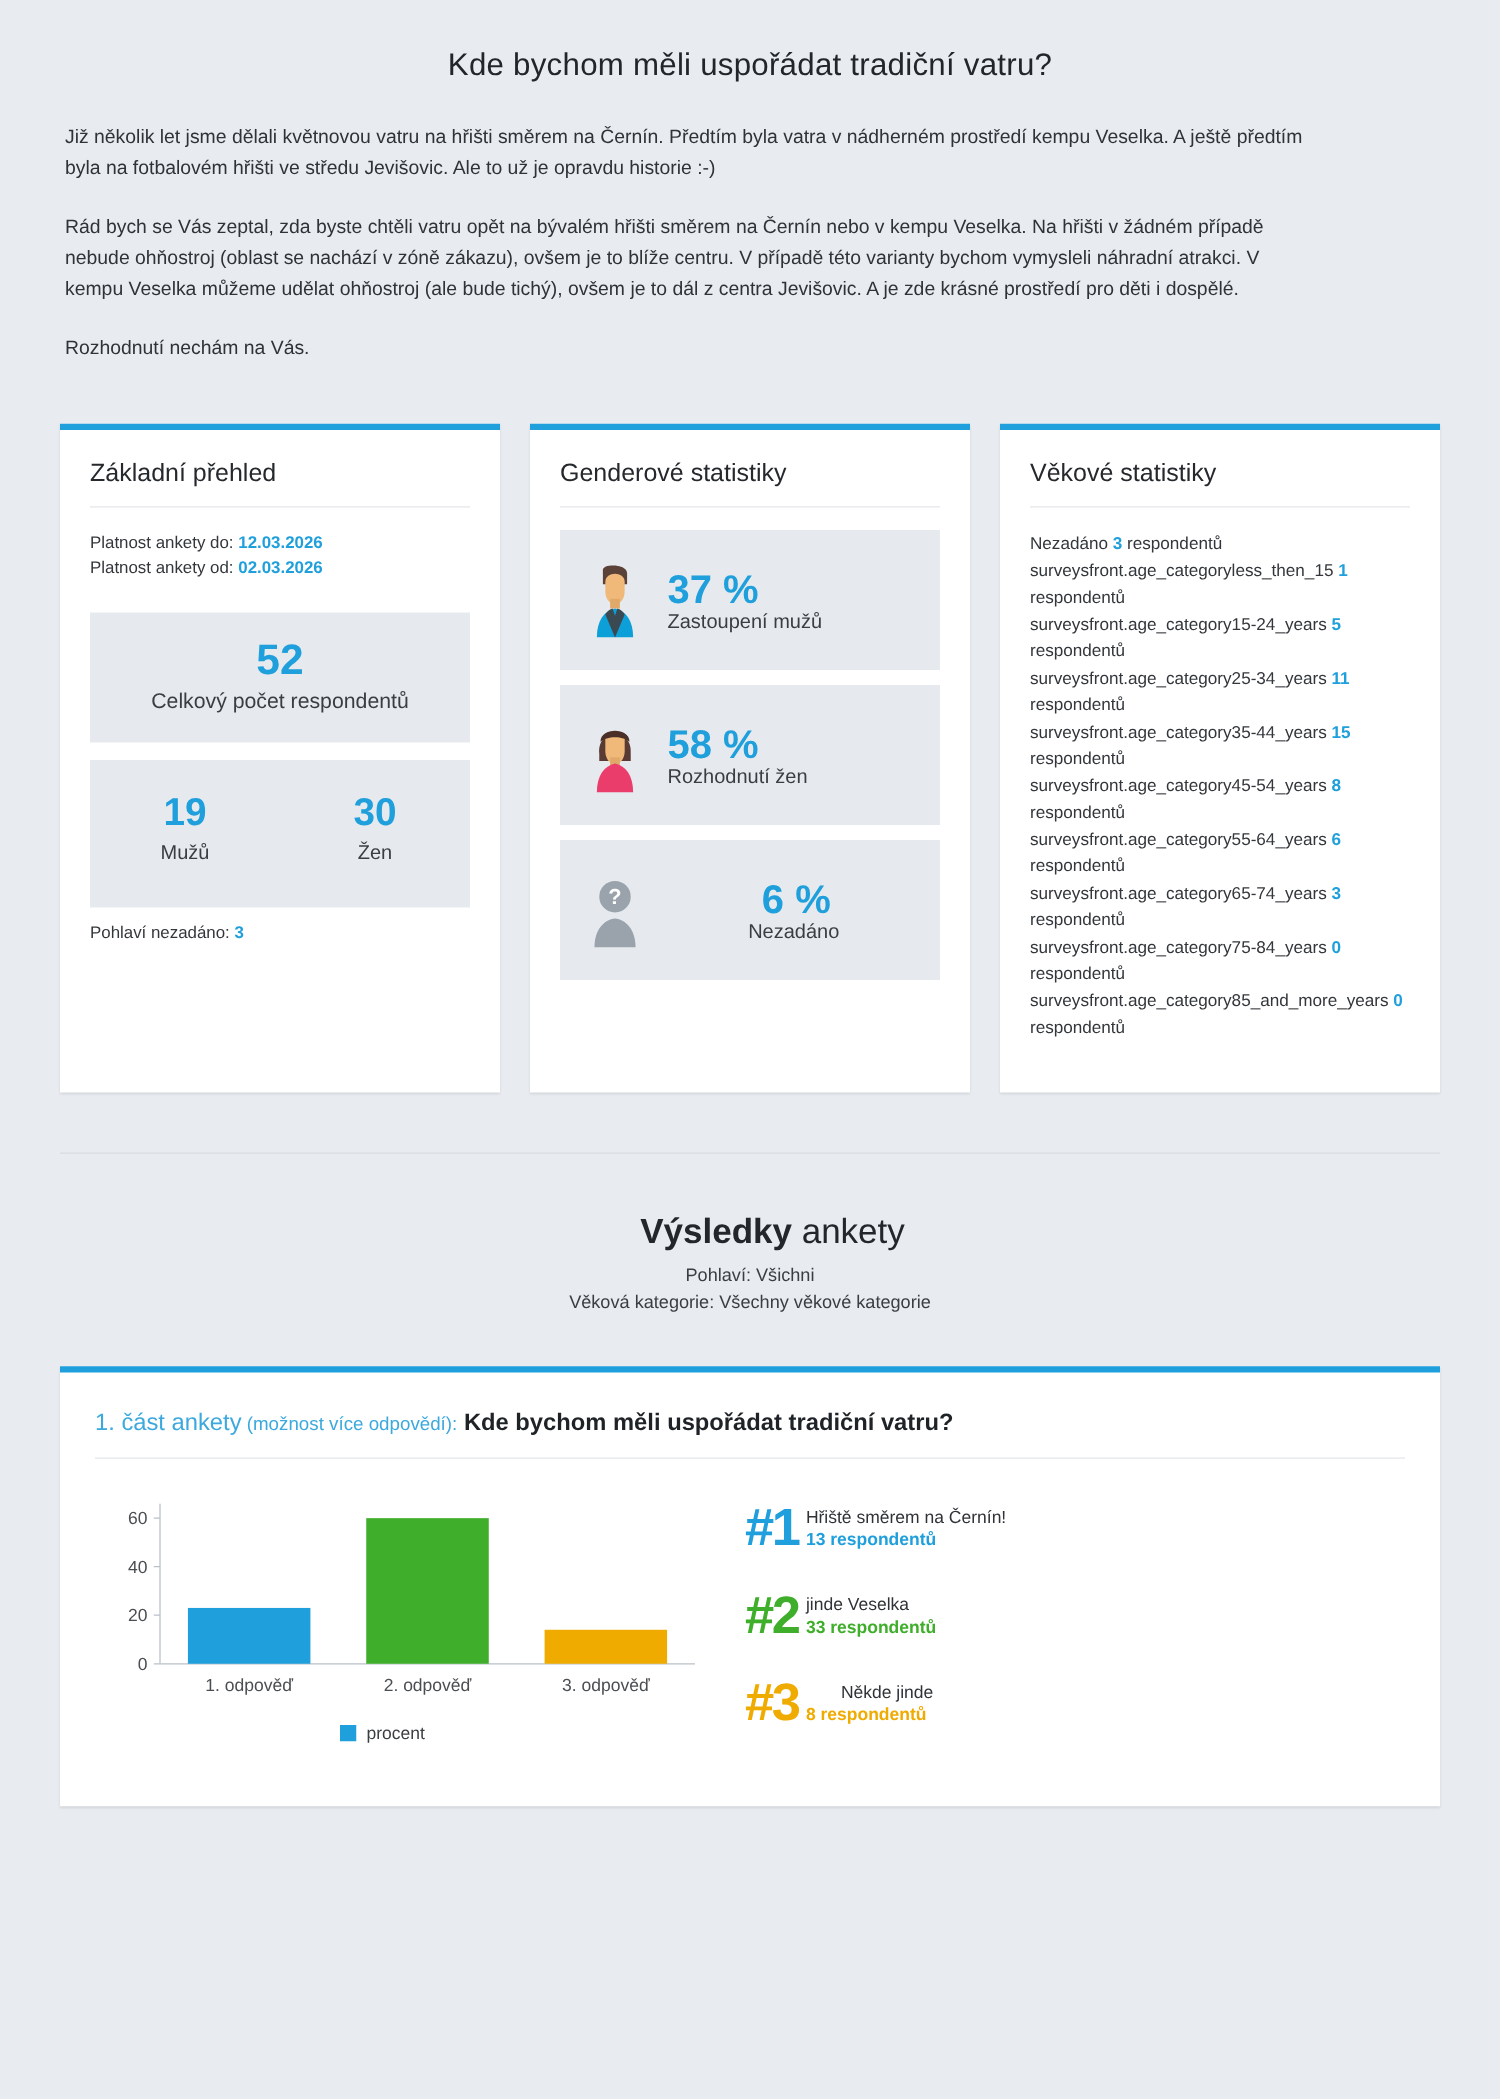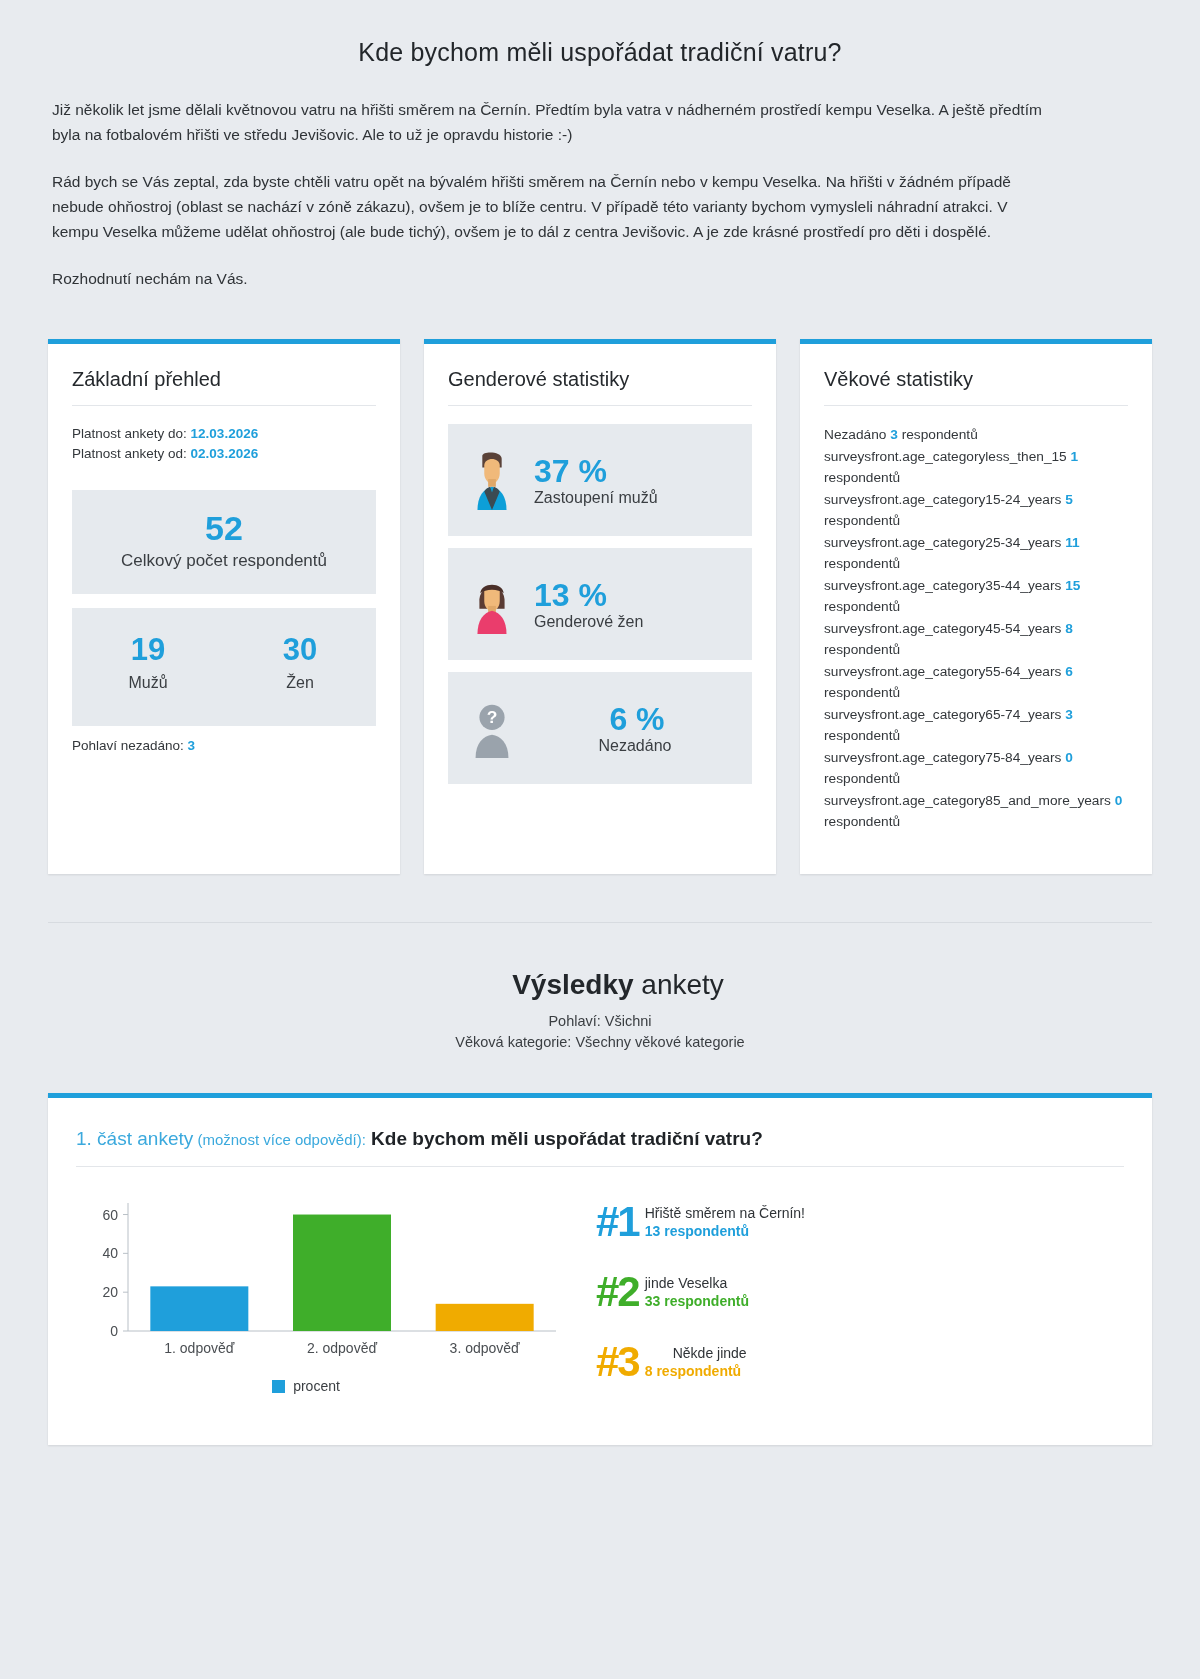--- a/index.html
+++ b/index.html
@@ -215,22 +215,22 @@
         <span class="avatar">
           <svg viewBox="0 0 56 62" width="56" height="60" aria-hidden="true">
             <path d="M15 30 C13 8 43 8 41 30 L41 36 L15 36 Z" fill="#5a3b33"></path>
             <path d="M20 18 c0-9 16-9 16 0 l0 10 c0 7-5 11-8 11s-8-4-8-11z" fill="#f0b97a"></path>
             <rect x="24" y="33" width="8" height="8" fill="#e0a869"></rect>
             <path d="M13 62 c0-14 6-22 15-24 9 2 15 10 15 24z" fill="#ea3d6c"></path>
             <path d="M16 20 c0-12 24-12 24 0 c-5-5-19-5-24 0z" fill="#4a2f28"></path>
           </svg>
         </span>
         <span class="gtext">
-          <span class="pct">13 %</span>
-          <span class="gl" style="display:block;">Genderové žen</span>
+          <span class="pct">58 %</span>
+          <span class="gl" style="display:block;">Rozhodnutí žen</span>
         </span>
       </div>
 
       <div class="gstat unknown">
         <span class="avatar">
           <svg viewBox="0 0 56 62" width="56" height="60" aria-hidden="true">
             <circle cx="28" cy="20" r="13" fill="#9aa3ac"></circle>
             <path d="M11 62 c0-15 8-23 17-24 9 1 17 9 17 24z" fill="#9aa3ac"></path>
             <text x="28" y="26" font-family="Liberation Sans, sans-serif" font-size="18" font-weight="700" fill="#ffffff" text-anchor="middle">?</text>
           </svg>

